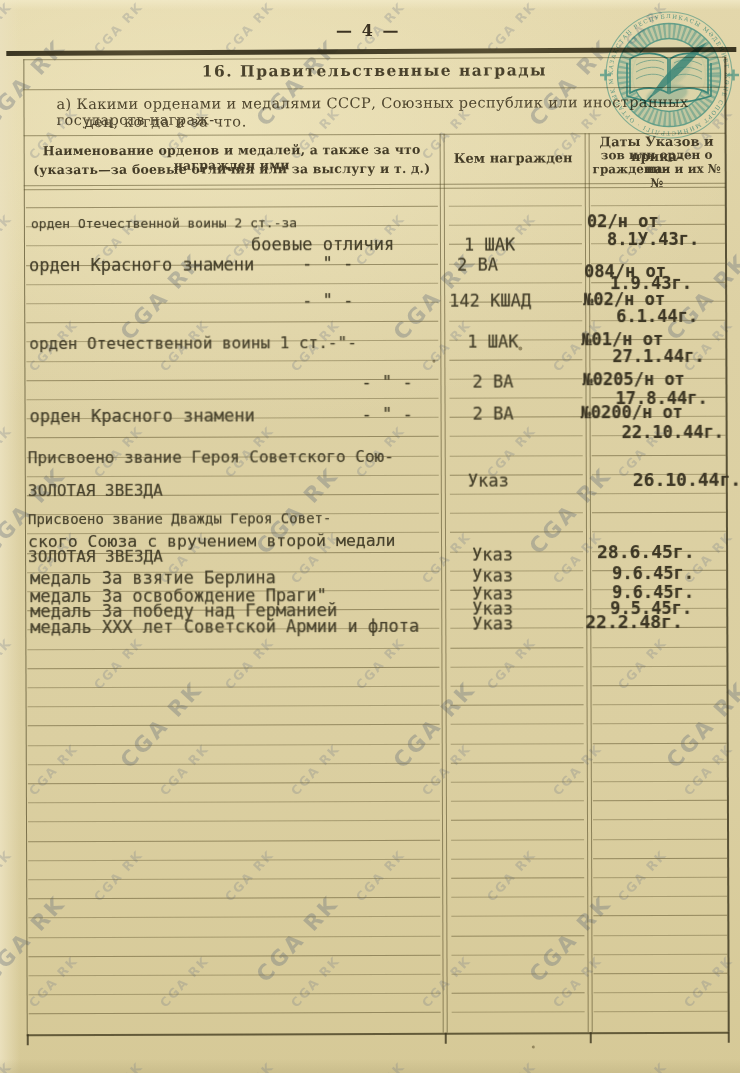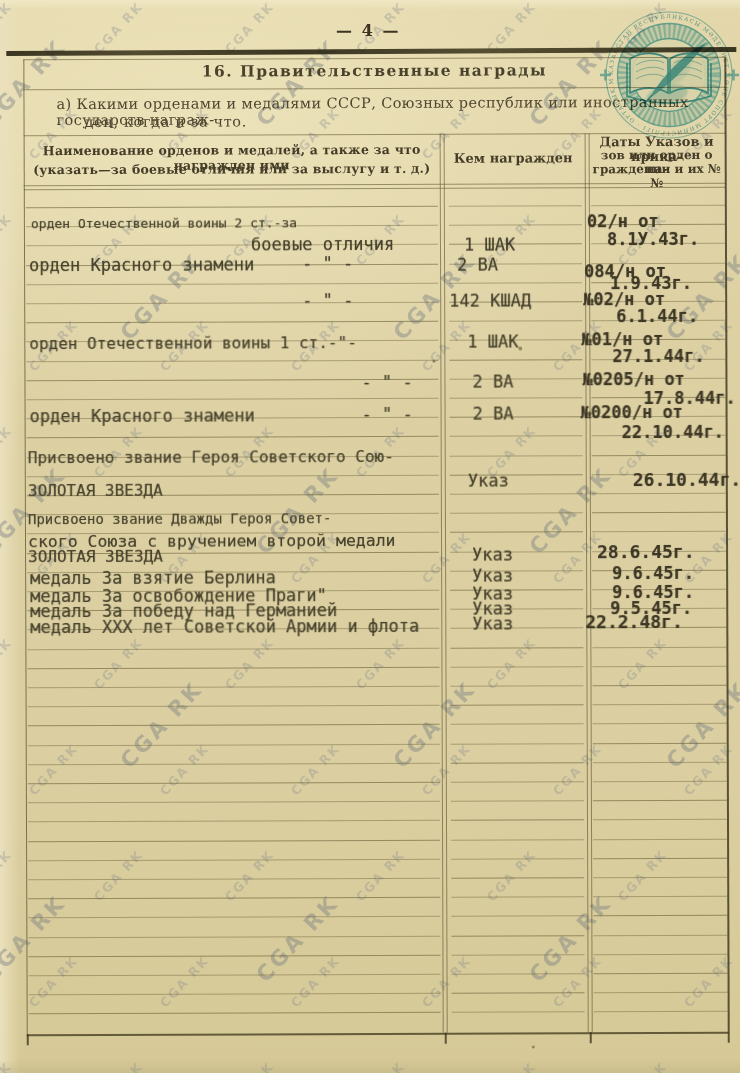--- a/index.html
+++ b/index.html
@@ -338,21 +338,21 @@
         <span class="t tc" style="left: 450px; top: 293px;">142 КШАД</span>
         <span class="t td" style="left: 584px; top: 292px;">№02/н от</span>
         <span class="t td" style="left: 617px; top: 309px;">6.1.44г.</span>
         <span class="t tb" style="left: 30px; top: 335px;">орден Отечественной воины 1 ст.-"-</span>
         <span class="t tc" style="left: 468px; top: 334px;">1 ШАК</span>
         <span class="t td" style="left: 582px; top: 332px;">№01/н от</span>
         <span class="t td" style="left: 613px; top: 349px;">27.1.44г.</span>
         <span class="t tc" style="left: 362px; top: 374px;">- " -</span>
         <span class="t tc" style="left: 473px; top: 374px;">2 ВА</span>
         <span class="t td" style="left: 583px; top: 372px;">№0205/н от</span>
-        <span class="t td" style="left: 644px; top: 391px; text-align: center;">17.8.44г.</span>
+        <span class="t td" style="left: 616px; top: 391px; text-align: center;">17.8.44г.</span>
         <span class="t tc" style="left: 30px; top: 407px;">орден Красного знамени</span>
         <span class="t tc" style="left: 362px; top: 406px;">- " -</span>
         <span class="t tc" style="left: 473px; top: 406px;">2 ВА</span>
         <span class="t td" style="left: 581px; top: 405px;">№0200/н от</span>
         <span class="t td" style="left: 622px; top: 425px;">22.10.44г.</span>
         <span class="t tb" style="left: 28px; top: 449px;">Присвоено звание Героя Советского Сою-</span>
         <span class="t tb" style="left: 28px; top: 482px;">ЗОЛОТАЯ ЗВЕЗДА</span>
         <span class="t tc" style="left: 468px; top: 473px;">Указ</span>
         <span class="t td2" style="left: 633px; top: 472px;">26.10.44г.</span>
         <span class="t tb3" style="left: 28px; top: 511px;">Присвоено звание Дважды Героя Совет-</span>

